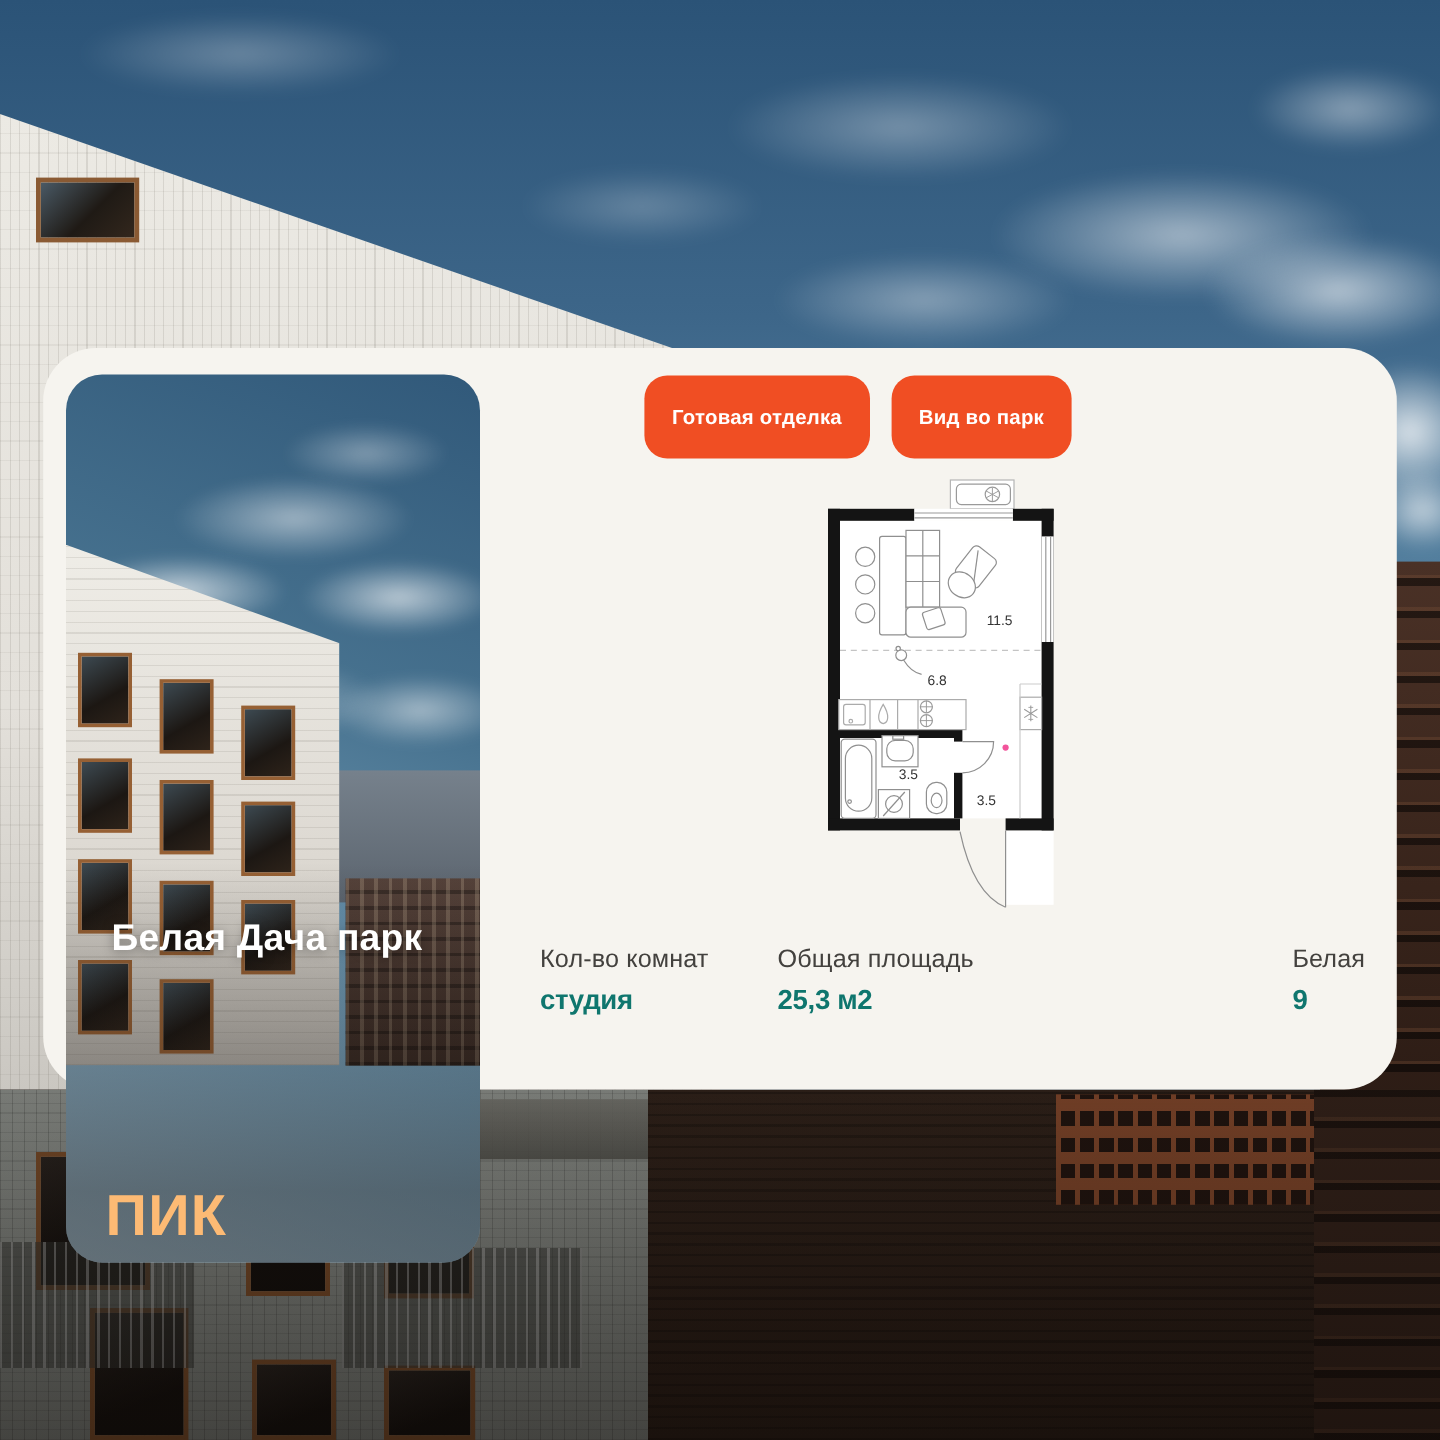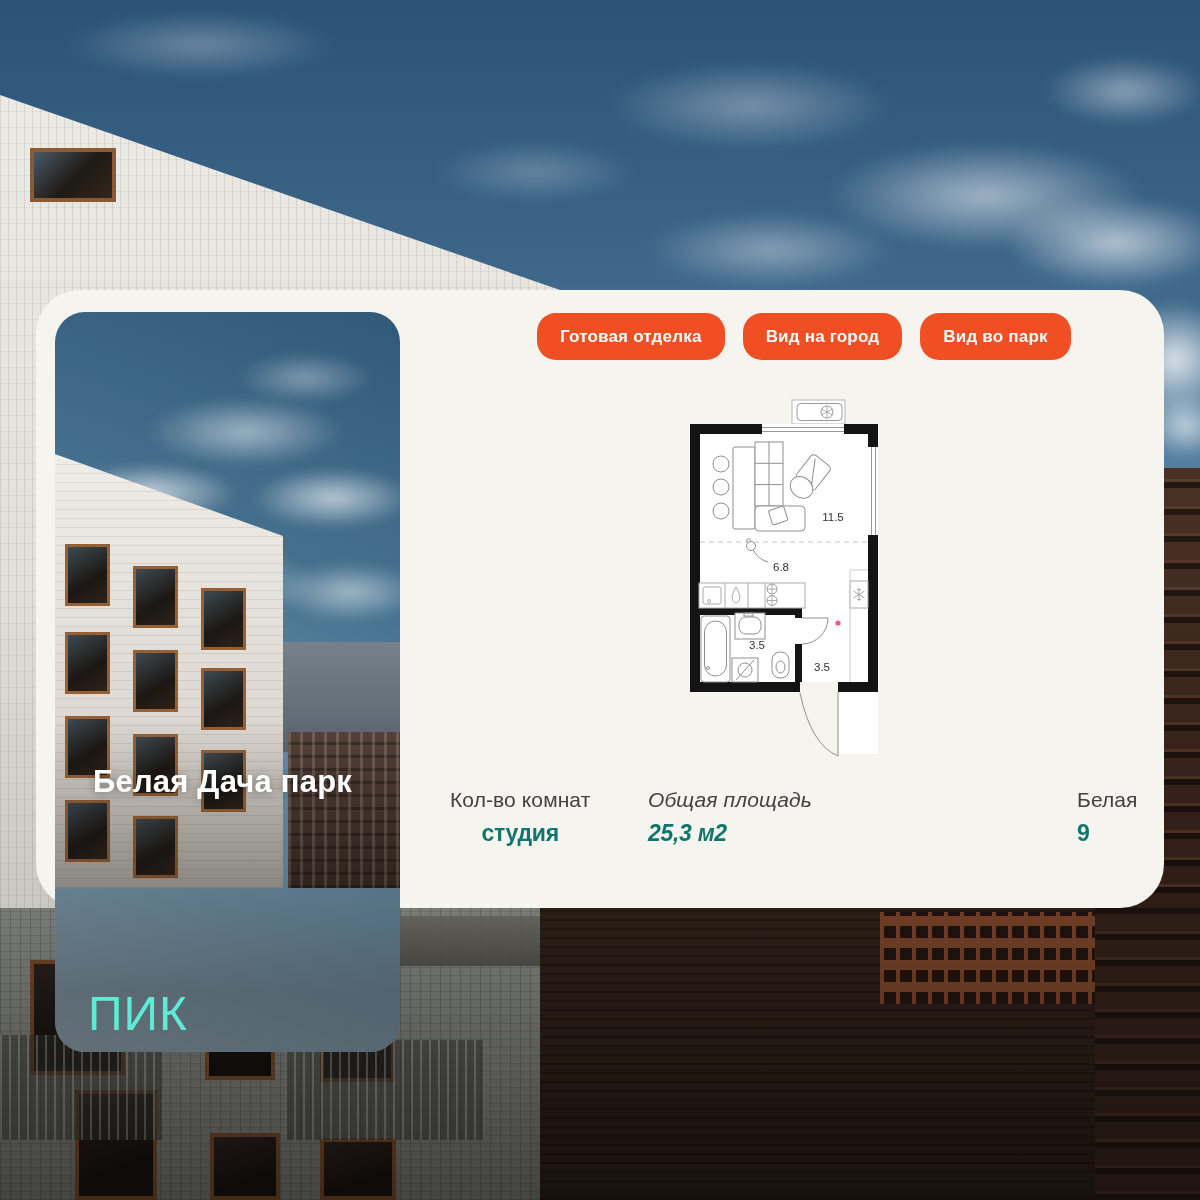--- a/index.html
+++ b/index.html
@@ -53,21 +53,21 @@
       repeating-linear-gradient(90deg,#8a4c2e 0 4px,transparent 4px 16px),
       repeating-linear-gradient(0deg,#221510 0 12px,transparent 12px 22px);
     background-color:#8a4c2e;opacity:.95;}
   .facade-tower{position:absolute;left:1095px;top:0;width:105px;height:292px;
     background:
       repeating-linear-gradient(0deg,rgba(0,0,0,.45) 0 6px,rgba(120,80,55,.25) 6px 9px,transparent 9px 26px),
       #35231b;}
   .band-shade{position:absolute;left:0;top:0;width:1200px;height:292px;
     background:linear-gradient(180deg,rgba(10,6,4,.18) 0%,rgba(10,6,4,.5) 100%);}
   
-  .pik-logo{left:88px;top:990px;color:#5eead4;font-size:48px;font-weight:400;
+  .pik-logo{left:88px;top:990px;color:#fdba74;font-size:48px;font-weight:700;
     letter-spacing:1px;line-height:1;z-index:30;}
   
   .card{left:36px;top:290px;width:1128px;height:618px;background:#f6f4ef;
     border-radius:44px;z-index:20;}
   
   .photo{position:absolute;left:19px;top:22px;width:345px;height:740px;border-radius:30px;
     overflow:hidden;background:linear-gradient(200deg,#31597a 0%,#47728f 35%,#76a0ba 70%,#a5c0d0 100%);}
   .ph-cloud{position:absolute;border-radius:50%;
     background:radial-gradient(ellipse at center,rgba(255,255,255,.9) 0%,rgba(255,255,255,0) 70%);
     filter:blur(5px);}
@@ -87,28 +87,28 @@
       repeating-linear-gradient(0deg,rgba(0,0,0,.3) 0 3px,transparent 3px 13px),
       linear-gradient(180deg,#55423a 0%,#3a2b24 100%);}
   .ph-shade{position:absolute;left:0;top:0;width:100%;height:100%;
     background:linear-gradient(180deg,rgba(0,0,0,0) 55%,rgba(18,14,12,.45) 92%);}
   .ph-label{position:absolute;left:38px;top:452px;color:#fff;font-size:31px;font-weight:700;
     letter-spacing:.2px;text-shadow:0 1px 10px rgba(0,0,0,.35);}
   
   .tags{position:absolute;left:501px;top:23px;display:flex;gap:18px;}
   .tag{height:37px;border-radius:19px;background:#f04e23;color:#ffffff;
     font-size:17px;font-weight:700;display:flex;align-items:center;
-    padding:5px 23px;white-space:nowrap;letter-spacing:.2px;}
+    padding:16px 23px;white-space:nowrap;letter-spacing:.2px;}
   
   .plan{position:absolute;left:624px;top:100px;width:240px;height:380px;}
   
   .stat{position:absolute;top:498px;}
   .stat .lbl{font-size:21px;color:#43413e;letter-spacing:.1px;}
   .stat .val{font-size:23px;font-weight:800;color:#0f766e;margin-top:8px;letter-spacing:-.3px;}
-  .s1{left:414px;text-align:center;}.s2{left:612px;font-style:italic;}.s3{left:837px;}.s4{left:1041px;}
+  .s1{left:414px;}.s2{left:612px;}.s3{left:837px;}.s4{left:1041px;}
 </style>
 </head>
 <body>
 
 <div class="abs sky"></div>
 
 <div class="cloud" style="left:60px;top:10px;width:280px;height:70px;opacity:.30;"></div>
 <div class="cloud" style="left:430px;top:140px;width:210px;height:64px;opacity:.25;"></div>
 <div class="cloud" style="left:600px;top:60px;width:300px;height:92px;opacity:.35;"></div>
 <div class="cloud" style="left:820px;top:140px;width:330px;height:112px;opacity:.55;"></div>
@@ -165,21 +165,20 @@
       <div class="ph-win" style="left:10px;top:346px;"></div>
       <div class="ph-win" style="left:78px;top:362px;"></div>
     </div>
     <div class="ph-tower"></div>
     <div class="ph-shade"></div>
     <div class="ph-label">Белая Дача парк</div>
   </div>
 
   <div class="tags">
     <div class="tag">Готовая отделка</div>
-    <div class="tag">Вид на город</div>
     <div class="tag">Вид во парк</div>
   </div>
 
   <svg class="plan" viewBox="0 0 240 380">
 
     <rect x="40" y="44" width="168" height="248" fill="#ffffff"></rect>
     <rect x="178" y="302" width="40" height="62" fill="#ffffff"></rect>
 
     <g stroke="#9a9a9a" fill="#ffffff" stroke-width="1">
       <rect x="132" y="10" width="53" height="24" stroke="#b5b5b5"></rect>

